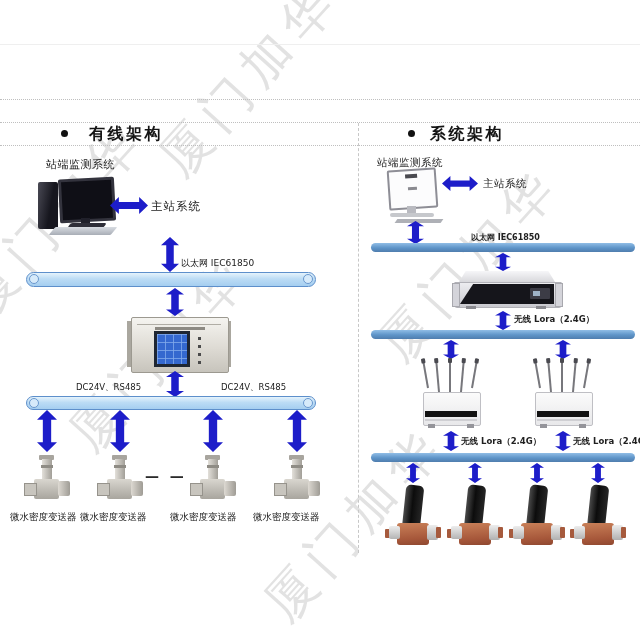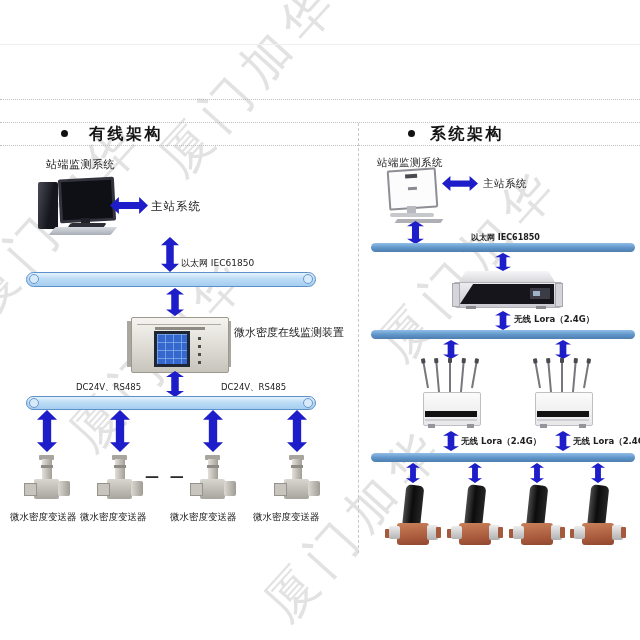--- a/index.html
+++ b/index.html
@@ -170,21 +170,20 @@
 
   <div class="ab dev" style="left:127px;top:315px;width:104px;height:58px">
     <div class="dev-ear" style="left:0"></div>
     <div class="dev-ear" style="left:99px"></div>
     <div class="dev-body"></div>
     <div class="dev-topline"></div>
     <div class="dev-title"></div>
     <div class="dev-screen"></div>
     <div class="dev-leds"></div>
   </div>
-  <div class="ab lbl" style="left:234px;top:325px;font-size:11px">微水密度在线监测装置</div>
 
   <svg class="arr" style="left:166px;top:371px;width:18px;height:26px">
       <use href="#av"></use>
     </svg>
   <div class="ab lbl" style="left:76px;top:382px;font-size:8.5px">DC24V、RS485</div>
   <div class="ab lbl" style="left:221px;top:382px;font-size:8.5px">DC24V、RS485</div>
 
   <div class="bus-l" style="left:26px;top:396px;width:288px;height:12px"></div>
 
   <svg class="arr" style="left:37px;top:410px;width:20px;height:42px">

